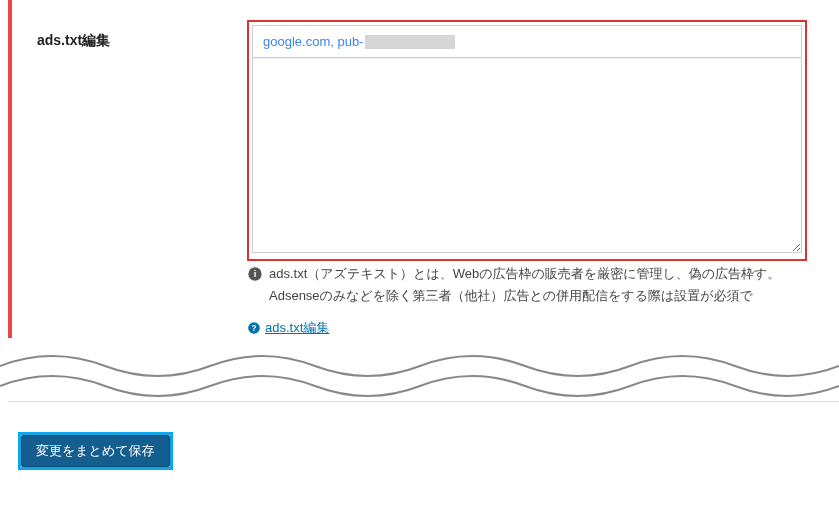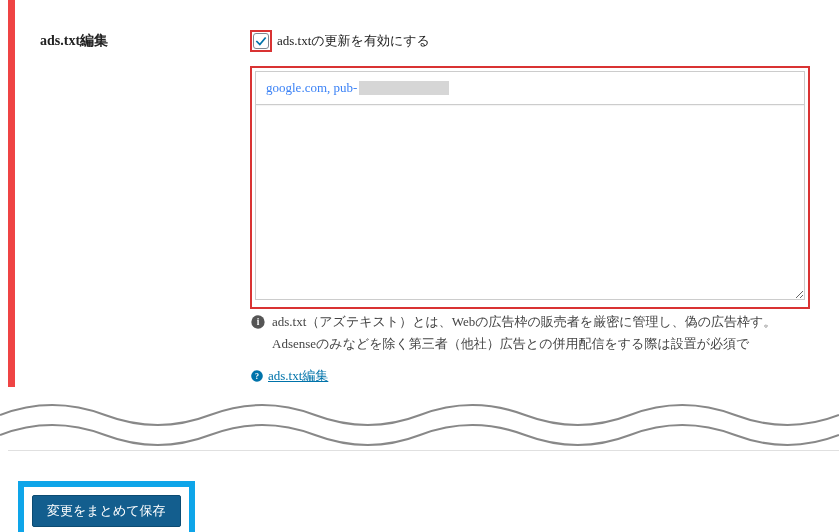--- a/index.html
+++ b/index.html
@@ -8,23 +8,22 @@
       font-size: 13px;
       color: #333;
       background: #fff;
       width: 839px;
       height: 532px;
       position: relative;
       overflow: hidden;
     }
     .content-area {
       padding: 20px 15px 0 15px;
-      border-left: 7px solid #ef4444;
+      border-left: 4px solid #ef4444;
       margin-left: 8px;
-      font-family: Liberation Serif, serif;
     }
     .settings-row {
       display: flex;
       align-items: flex-start;
       gap: 20px;
     }
     .label-col {
       width: 200px;
       padding-top: 12px;
       padding-left: 10px;
@@ -138,22 +137,22 @@
       height: 60px;
     }
     .button-section {
       padding: 30px 10px 10px 10px;
       border-top: 1px solid #e0e0e0;
       margin-left: 8px;
       margin-top: -5px;
     }
     .save-frame {
       display: inline-block;
-      border: 6px solid #0ea5e9;
-      padding: 8px;
+      border: 3px solid #0ea5e9;
+      padding: 0;
     }
     .save-btn {
       background: #135e8e;
       color: #fff;
       border: 1px solid #0c4b72;
       padding: 6px 14px;
       font-size: 13px;
       cursor: pointer;
       border-radius: 2px;
     }
@@ -164,30 +163,20 @@
     }
   </style>
 </head>
 <body>
 
 <div class="content-area">
   <div class="settings-row">
     <div class="label-col">ads.txt編集</div>
     <div class="field-col">
 
-      <div class="checkbox-row">
-        <span class="checkbox-frame">
-          <span class="checkbox">
-            <svg viewBox="0 0 24 24">
-              <path fill="none" stroke="#0073aa" stroke-width="3" d="M4 12 L10 18 L20 6"></path>
-            </svg>
-          </span>
-        </span>
-        <span class="checkbox-label">ads.txtの更新を有効にする</span>
-      </div>
 
       <div class="textarea-frame">
         <div class="textarea-inner">
           <div class="textarea-top">
             <span>google.com, pub-</span>
             <span class="redacted"></span>
           </div>
           <textarea class="textarea" style=""></textarea>
         </div>
       </div>

